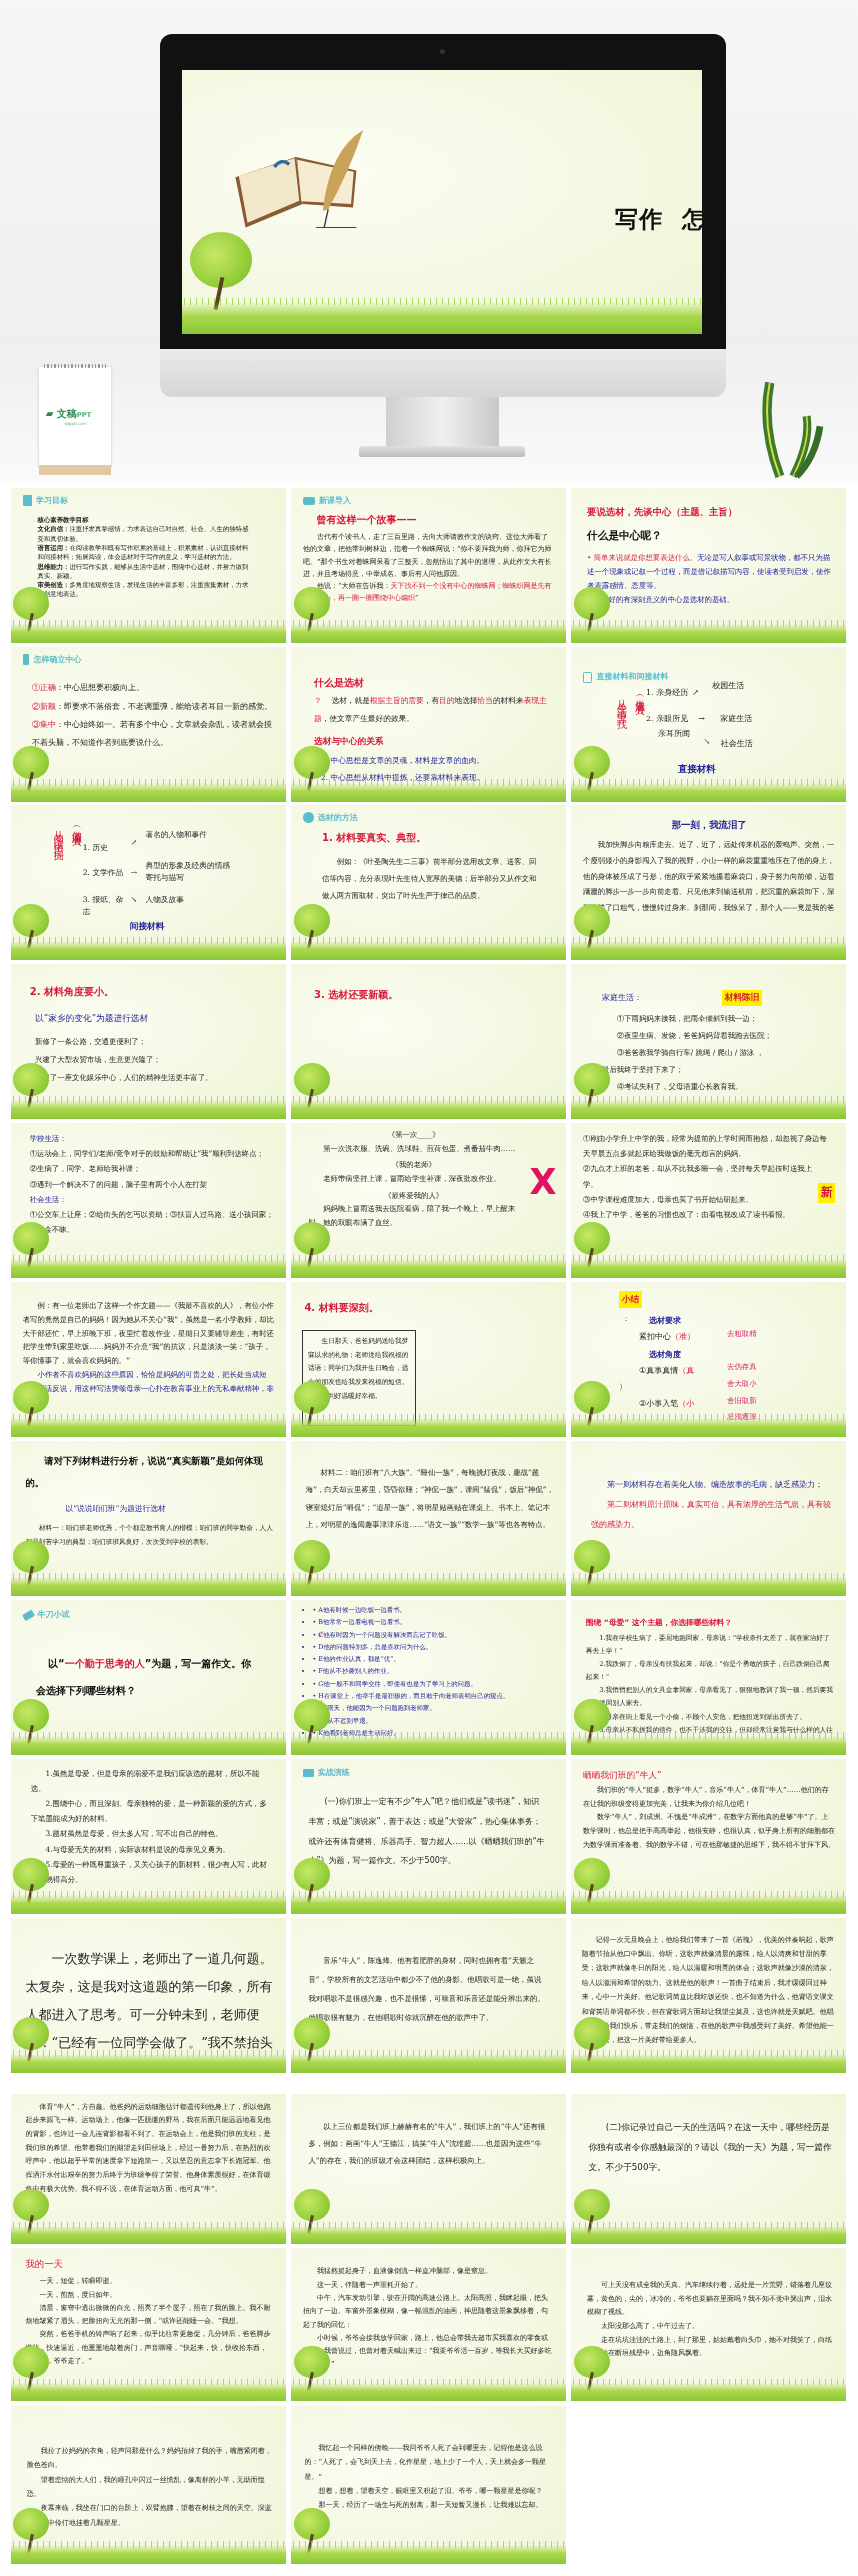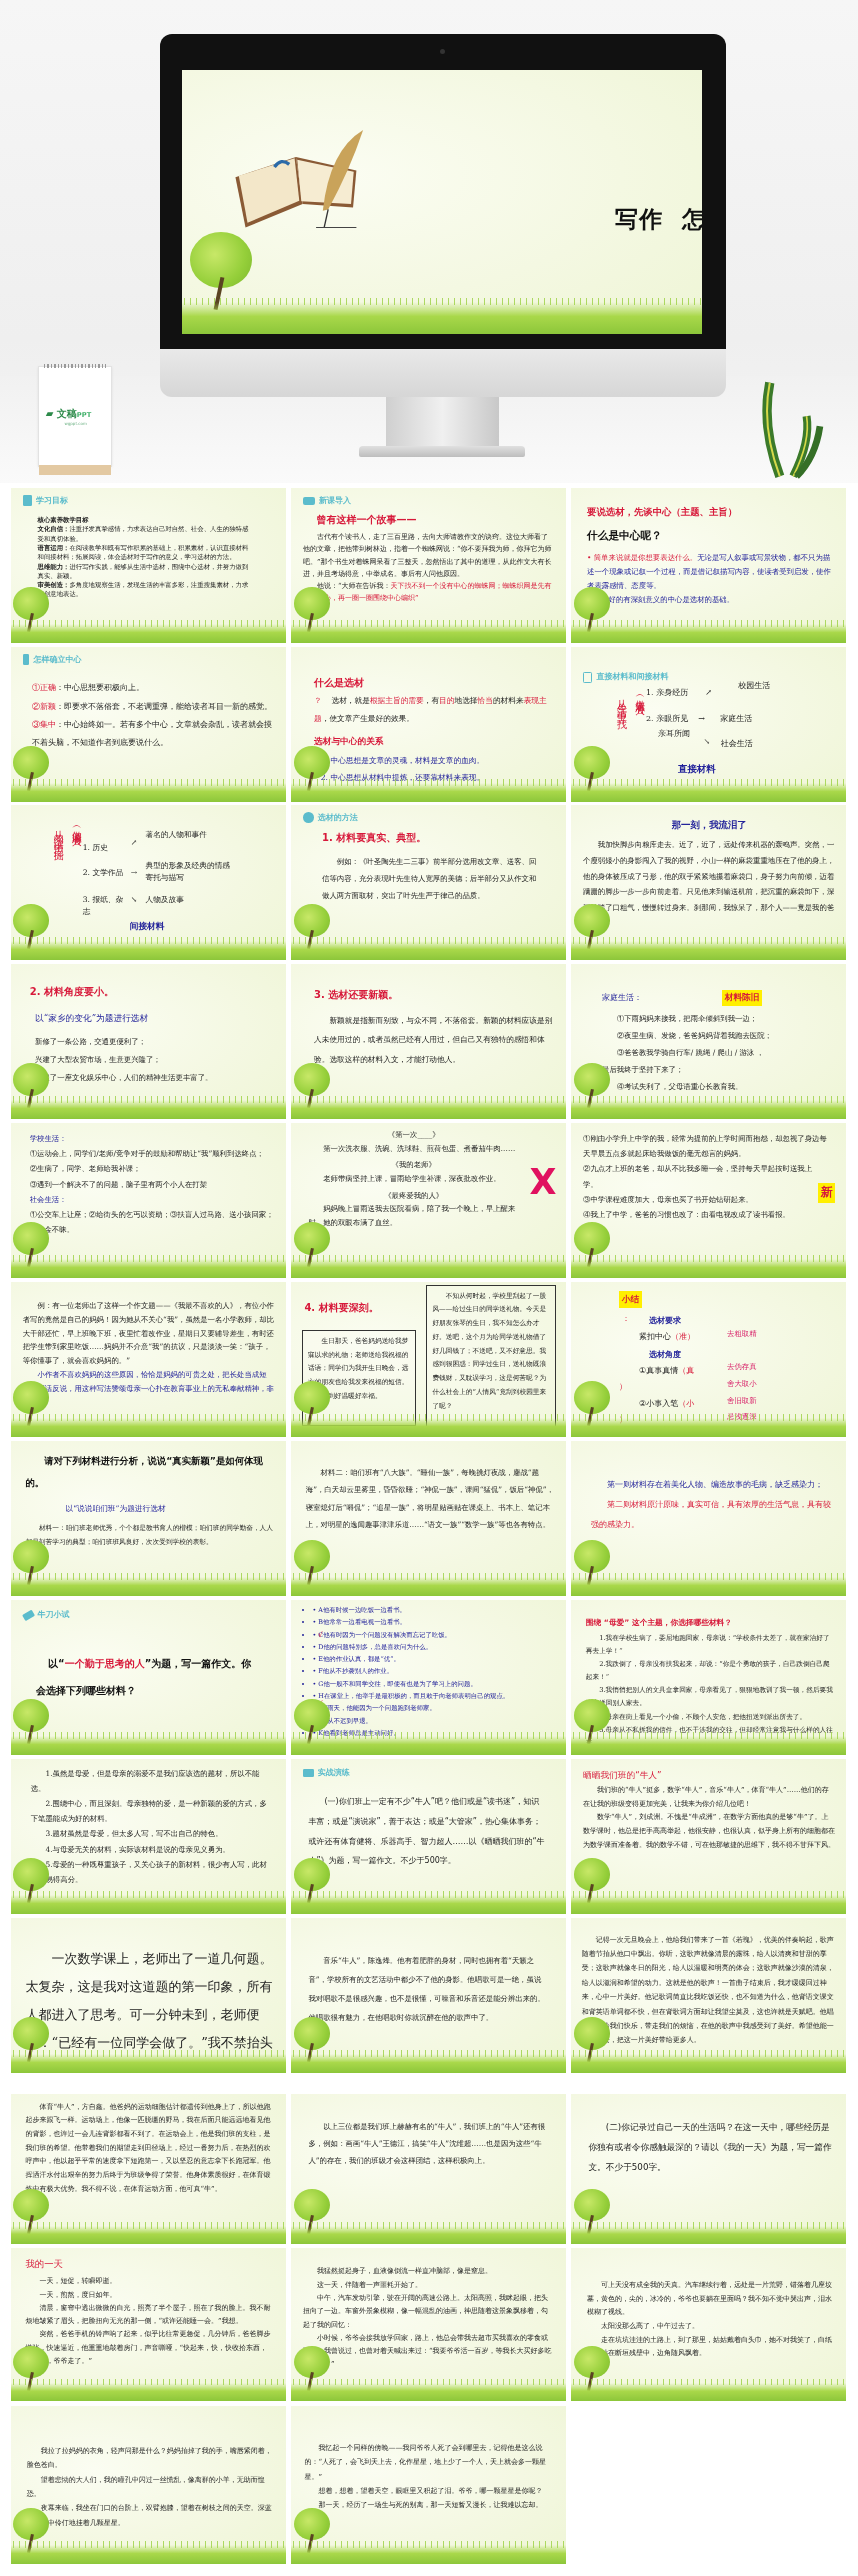--- a/index.html
+++ b/index.html
@@ -207,21 +207,21 @@
     <div class="content" style="padding-top:23px">
       <div class="hdr">
           <span class="ico" style="background:none;border:1.3px solid #5bbccc"></span>
           <span class="lbl">直接材料和间接材料</span>
         </div>
       <div style="position:absolute;left:42px;top:44px;display:flex;gap:1.3px">
         <span class="vert" style="letter-spacing:4px">从生活中寻找</span>
         <span class="vert" style="font-size:9.4px">（做生活有心人）</span>
       </div>
       <div style="position:absolute;left:75px;top:39px;font-size:8px;line-height:1.8">
-        <div style="display:flex;gap:17px">
+        <div style="display:flex;gap:4px">
             <span>1.  亲身经历</span>
             <span>↗</span>
             <span style="margin-left:9.4px;margin-top:-6.7px">校园生活</span>
           </div>
         <div style="display:flex;gap:10px;margin-top:12px">
             <span>2.  亲眼所见</span>
             <span>→</span>
             <span style="margin-left:5.4px">家庭生活</span>
           </div>
         <div style="display:flex;gap:2.7px">
@@ -317,21 +317,20 @@
         <div class="crown"></div>
         <div class="trunk"></div>
       </div>
     <div class="grass"></div>
   </div>
 
   <div class="slide" style="left:291px;top:964px">
     <div class="slide-bg"></div>
     <div class="content" style="padding:21.5px 13.4px 20px 23px">
       <div class="h-red">3. 选材还要新颖。</div>
-      <p class="indent" style="font-size:7.7px;line-height:2.5;margin-top:8px">新颖就是指新而别致，与众不同，不落俗套。新颖的材料应该是别人未使用过的，或者虽然已经有人用过，但自己又有独特的感悟和体验。选取这样的材料入文，才能打动他人。</p>
     </div>
     <div class="tree">
         <div class="crown"></div>
         <div class="trunk"></div>
       </div>
     <div class="grass"></div>
   </div>
 
   <div class="slide" style="left:571px;top:964px">
     <div class="slide-bg"></div>
@@ -418,23 +417,20 @@
       </div>
     <div class="grass"></div>
   </div>
 
   <div class="slide" style="left:291px;top:1282px">
     <div class="slide-bg"></div>
     <div class="content">
       <div class="h-red" style="position:absolute;left:13.4px;top:17.4px">4. 材料要深刻。</div>
       <div class="boxed" style="position:absolute;left:10.7px;top:48px;width:114px;height:96px;font-size:6.7px;line-height:2.05">
           <p class="indent">生日那天，爸爸妈妈送给我梦寐以求的礼物；老师送给我祝福的话语；同学们为我开生日晚会，远方的朋友也给我发来祝福的短信。我感觉到好温暖好幸福。</p>
-        </div>
-      <div class="boxed" style="position:absolute;left:135px;top:2.7px;width:130px;height:146px;font-size:6.7px;line-height:2.05">
-          <p class="indent">不知从何时起，学校里刮起了一股风——给过生日的同学送礼物。今天是好朋友张琴的生日，我不知怎么办才好。送吧，这个月为给同学送礼物借了好几回钱了；不送吧，又不好意思。我感到很困惑：同学过生日，送礼物既浪费钱财，又耽误学习，这是何苦呢？为什么社会上的“人情风”竟刮到校园里来了呢？</p>
         </div>
     </div>
     <div class="tree">
         <div class="crown"></div>
         <div class="trunk"></div>
       </div>
     <div class="grass"></div>
   </div>
 
   <div class="slide" style="left:571px;top:1282px">

